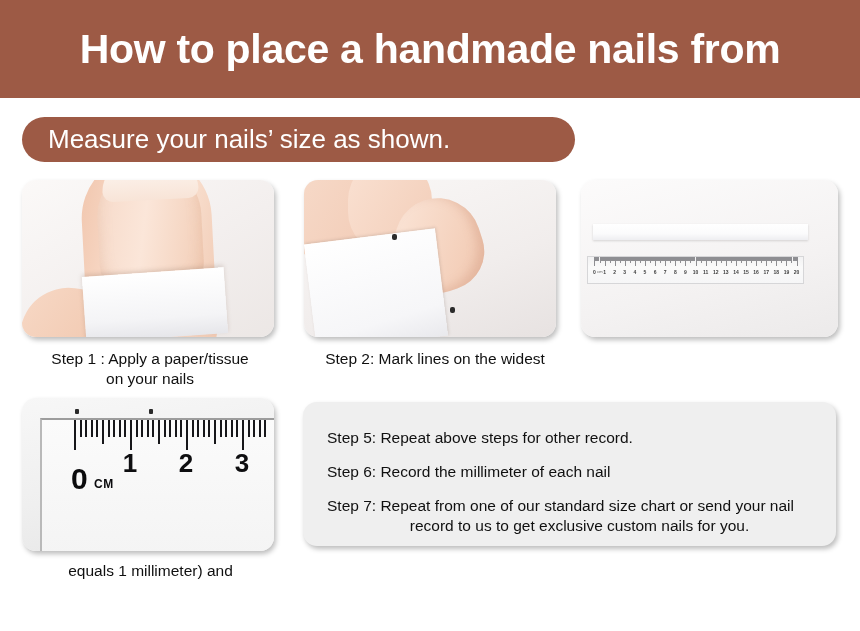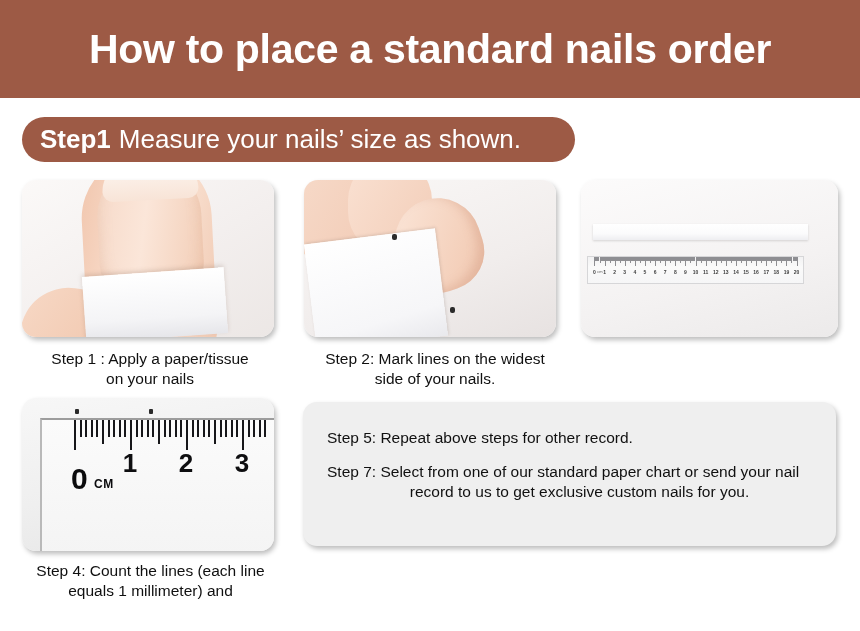--- a/index.html
+++ b/index.html
@@ -302,25 +302,24 @@
   .panel-line .indent {
     display: block;
     text-align: center;
     padding-left: 18px;
   }
 </style>
 </head>
 <body>
 
 <div class="header-banner">
-  <div class="header-title">How to place a standard nails order</div>
+  <div class="header-title">How to place a handmade nails from</div>
 </div>
 
 <div class="step-pill">
-  <span class="step-pill-strong">Step1</span>
   <span class="step-pill-rest">Measure your nails’ size as shown.</span>
 </div>
 
 <div class="card card-1">
   <div class="photo">
     <div class="p1-bg"></div>
     <div class="p1-side"></div>
     <div class="p1-finger"></div>
     <div class="p1-nail"></div>
     <div class="p1-nailtip"></div>
@@ -629,30 +628,29 @@
   </div>
 </div>
 
 <div class="caption caption-1">
   <div>Step 1 : Apply a paper/tissue</div>
   <div>on your nails</div>
 </div>
 
 <div class="caption caption-2">
   <div>Step 2: Mark lines on the widest</div>
-  <div>side of your nails.</div>
 </div>
 
 <div class="caption caption-3">
 </div>
 
 <div class="caption caption-4">
-  <div>Step 4: Count the lines (each line</div>
   <div>equals 1 millimeter) and</div>
 </div>
 
 <div class="text-panel">
   <div class="panel-line">Step 5: Repeat above steps for other record.</div>
+  <div class="panel-line">Step 6: Record the millimeter of  each nail</div>
   <div class="panel-line last">
-    <span>Step 7: Select from one of our standard paper chart or send your nail</span>
+    <span>Step 7: Repeat from one of our standard size chart or send your nail</span>
     <span class="indent">record to us to get exclusive custom nails for you.</span>
   </div>
 </div>
 
 </body></html>

